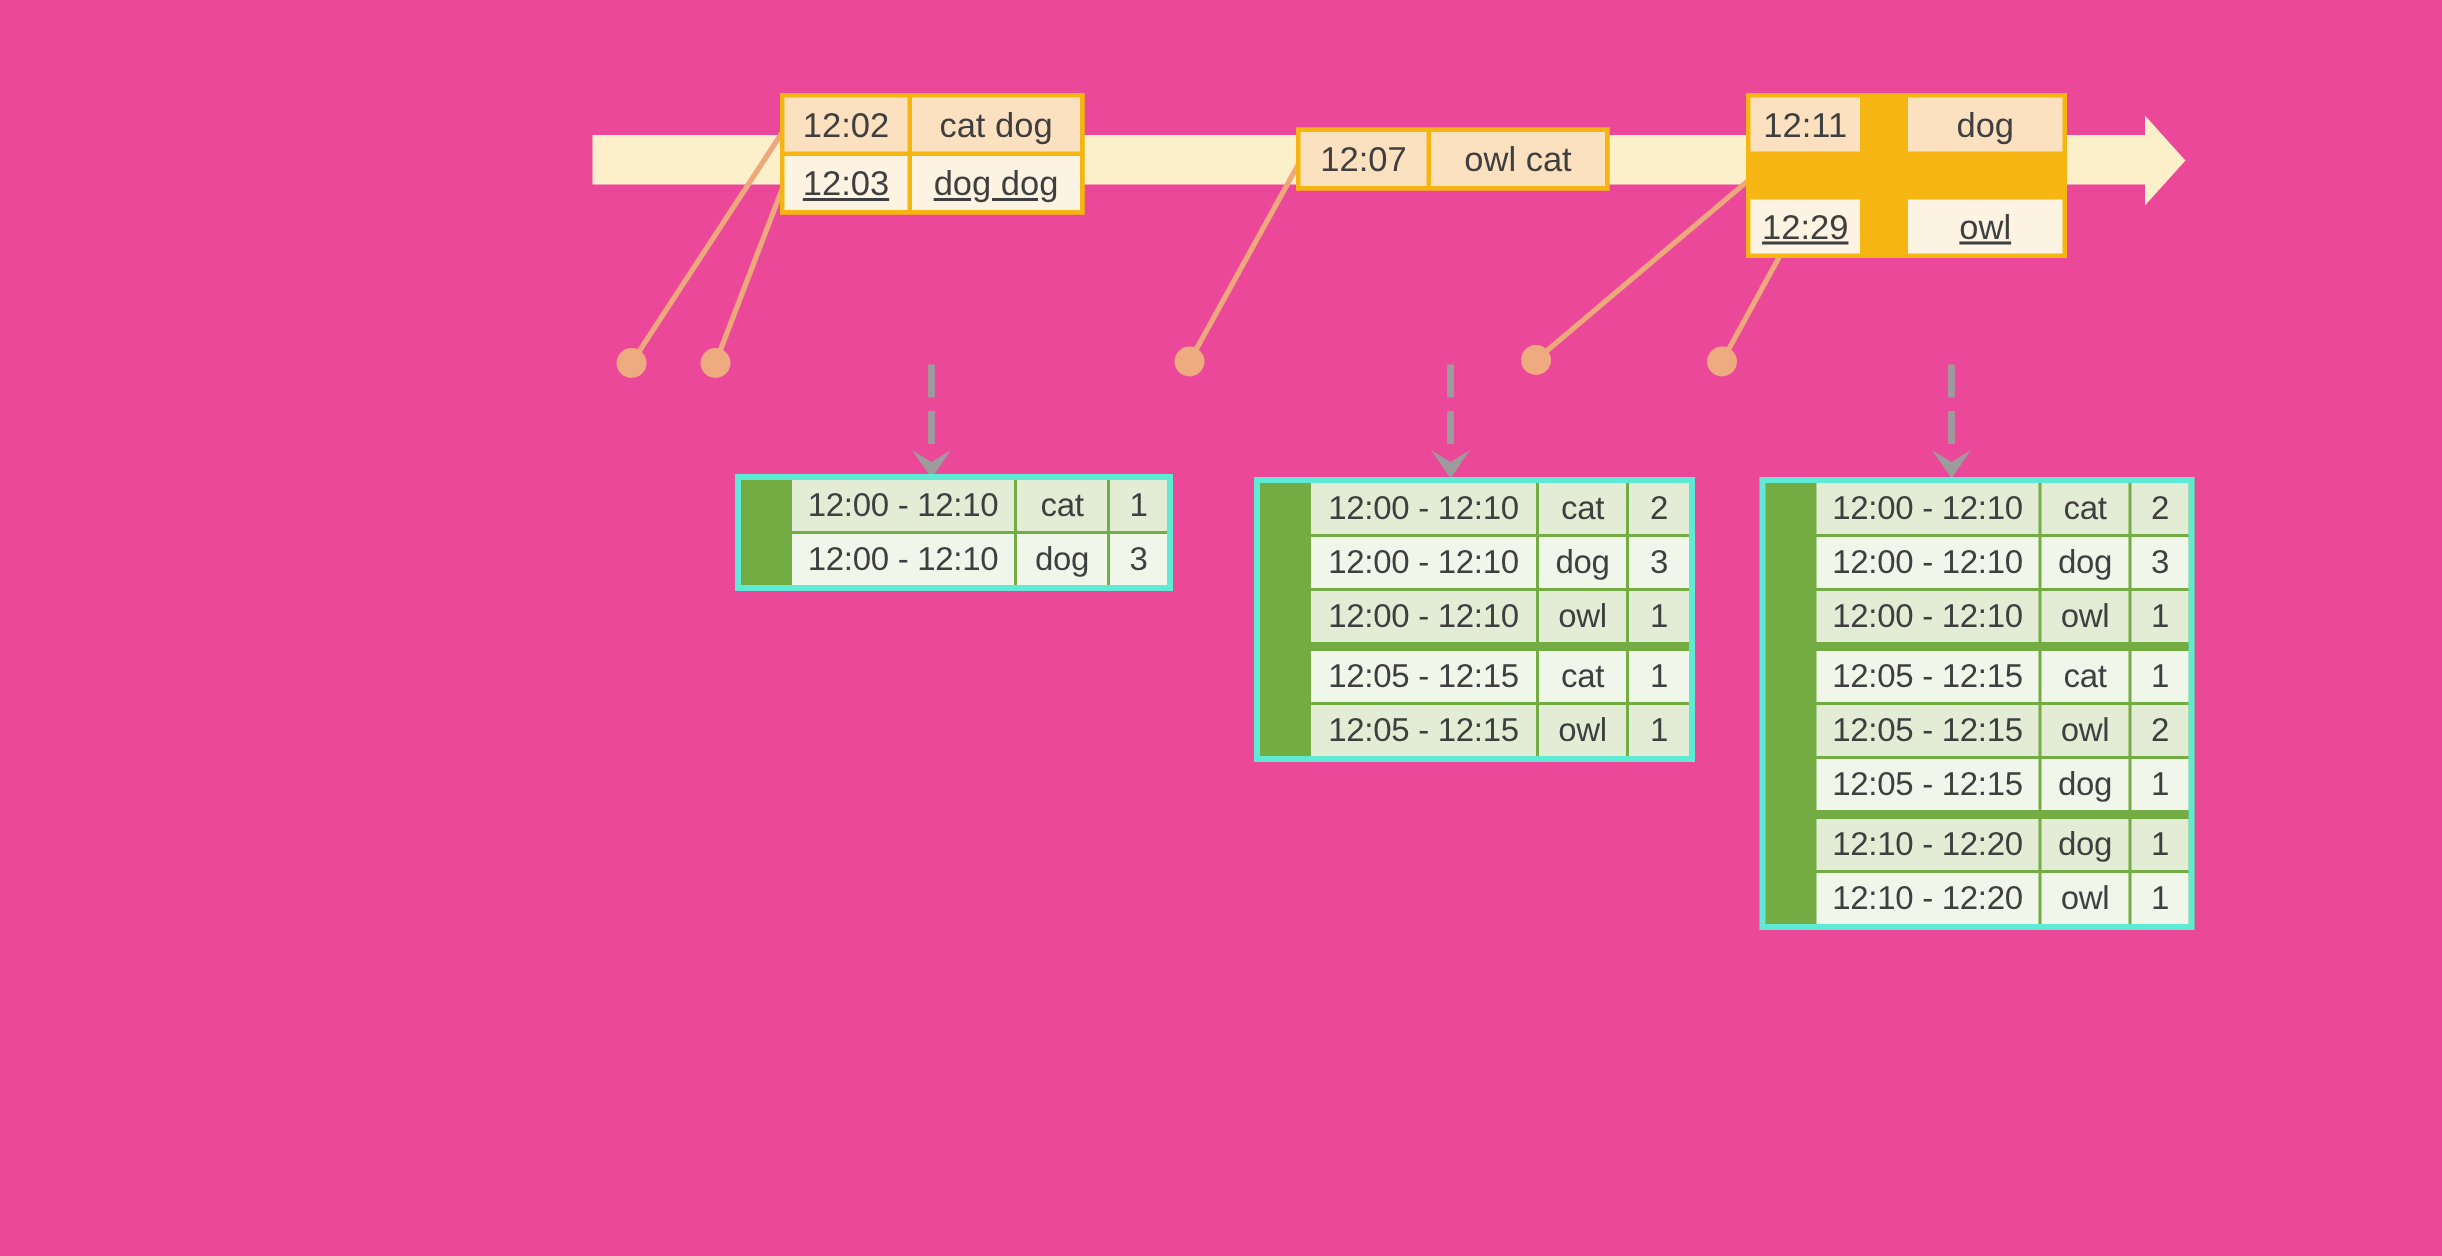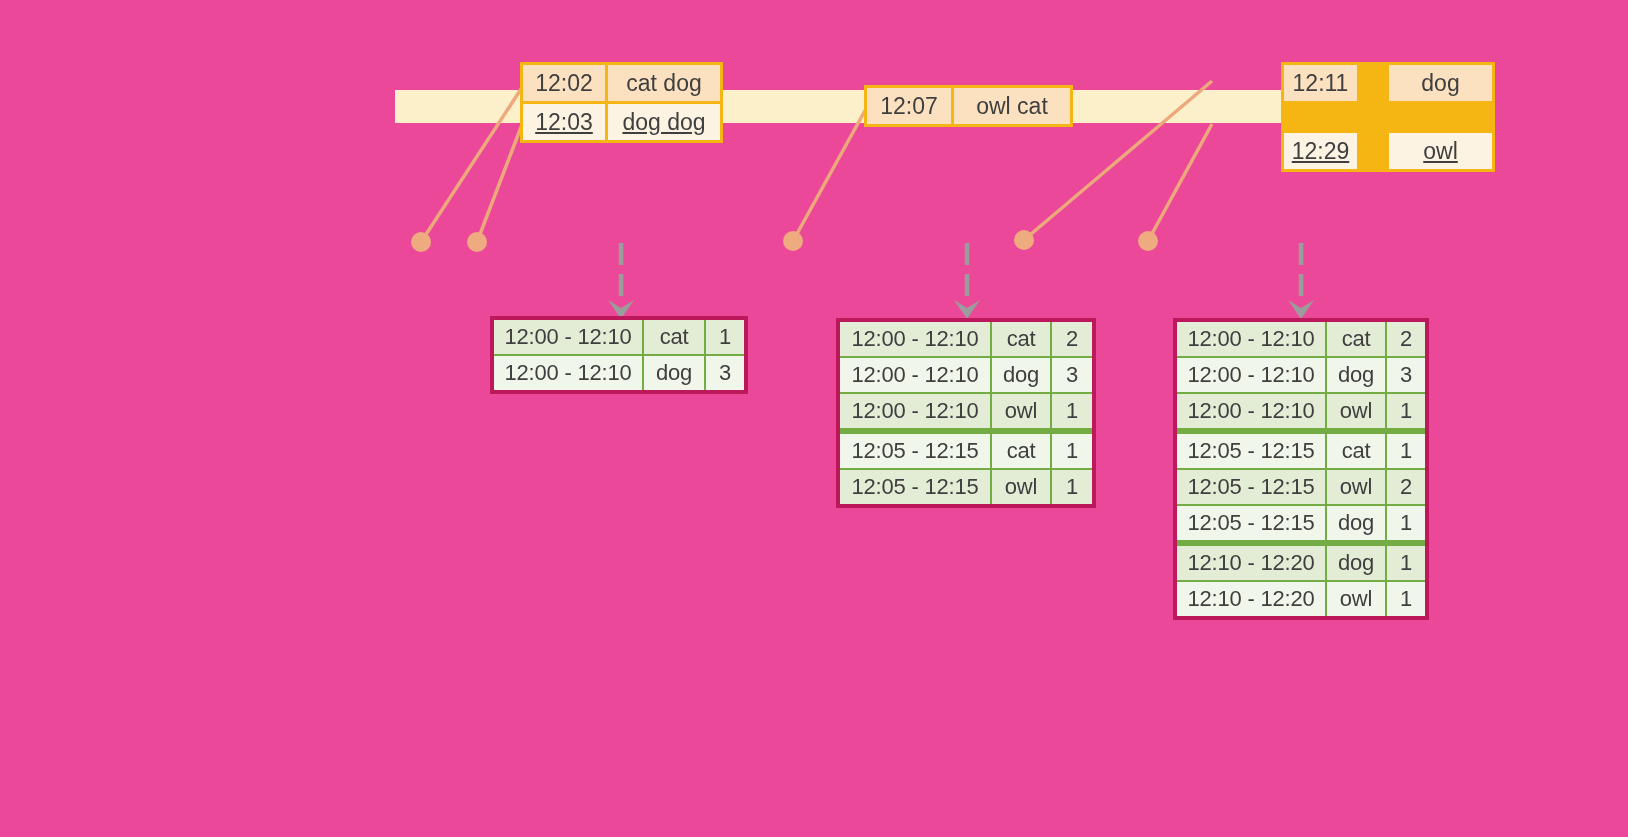--- a/index.html
+++ b/index.html
@@ -8,21 +8,21 @@
   svg.layer{position:absolute;left:0;top:0;}
 
   
   .etable{position:absolute;display:grid;gap:3px;background:#f5b614;border:3px solid #f5b614;}
   .ecell{height:36px;display:flex;align-items:center;justify-content:center;
          font-size:23px;line-height:1;}
   .edark{background:#fbe1c0;}
   .elight{background:#fdf3e3;text-decoration:underline;}
 
   
-  .rtable{position:absolute;display:grid;gap:2px;background:#74ac44;border:4px solid #be185d;}
+  .rtable{position:absolute;display:grid;gap:2px;background:#74ac44;border:4px solid #5eead4;padding-left:34px;}
   .rcell{height:34px;display:flex;align-items:center;justify-content:center;
          font-size:22px;line-height:1;letter-spacing:-0.2px;}
   .rdark{background:#e3ecd5;}
   .rlight{background:#f1f6ea;}
   .gsep{grid-column:1 / -1;height:2px;background:#74ac44;}
 </style>
 </head>
 <body>
 
 <div class="canvas">
@@ -65,21 +65,21 @@
     <div class="ecell edark">cat dog</div>
     <div class="ecell elight">12:03</div>
     <div class="ecell elight">dog dog</div>
   </div>
 
   <div class="etable" style="left:864px;top:85px;grid-template-columns:84px 116px;">
     <div class="ecell edark">12:07</div>
     <div class="ecell edark">owl cat</div>
   </div>
 
-  <div class="etable" style="left:1281px;top:62px;grid-template-columns:73px 103px;gap:32px;">
+  <div class="etable" style="left:1164px;top:62px;grid-template-columns:73px 103px;gap:32px;">
     <div class="ecell edark">12:11</div>
     <div class="ecell edark">dog</div>
     <div class="ecell elight">12:29</div>
     <div class="ecell elight">owl</div>
   </div>
 
   <div class="rtable" style="left:490px;top:316px;grid-template-columns:148px 60px 38px;">
     <div class="rcell rdark">12:00 - 12:10</div>
     <div class="rcell rdark">cat</div>
     <div class="rcell rdark">1</div>

